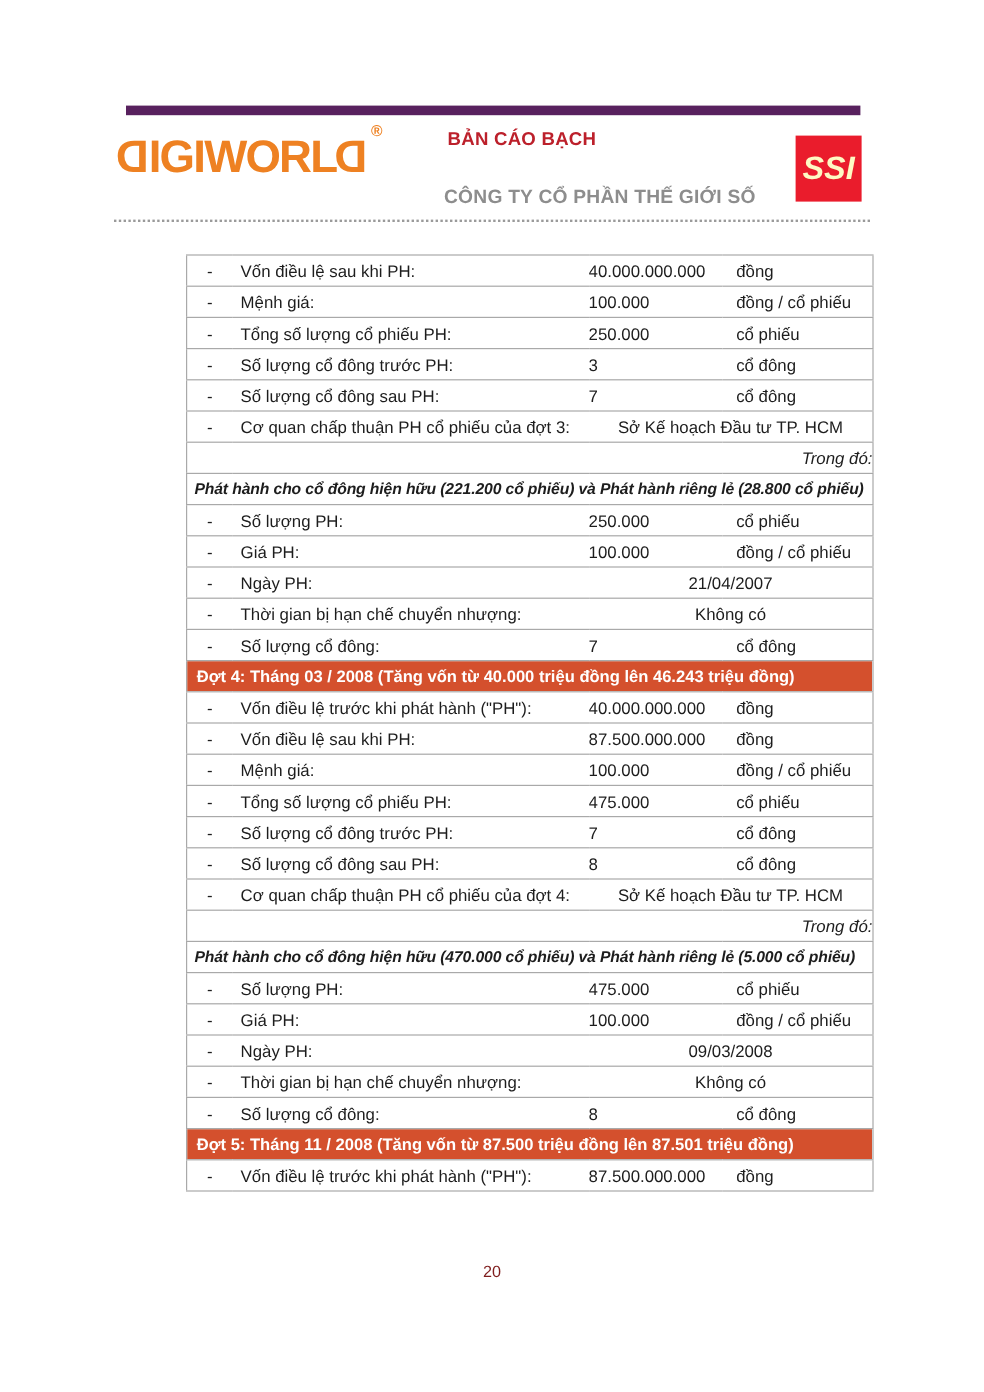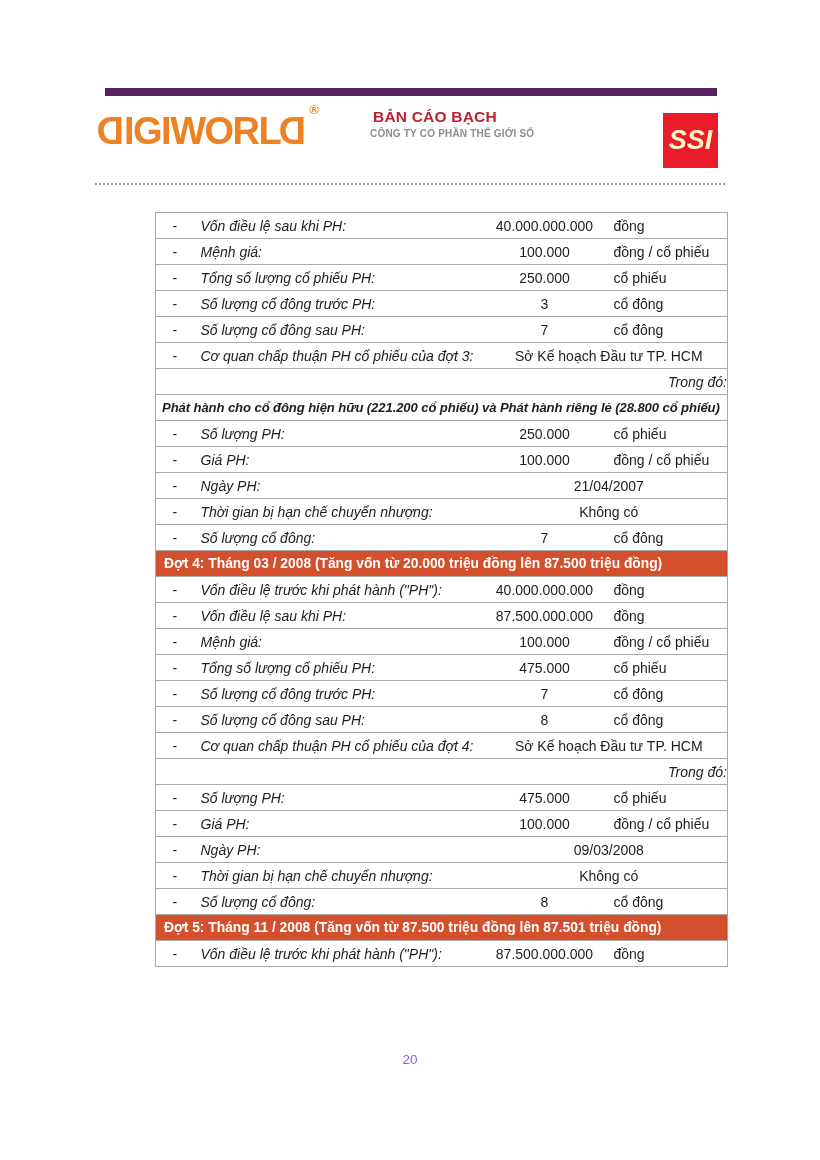--- a/index.html
+++ b/index.html
@@ -42,24 +42,24 @@
   .doc-title {
     position: absolute;
     left: 373px; top: 108px;
     color: var(--title-red, #BC202B);
     font-weight: bold;
     font-size: 15.5px;
     letter-spacing: 0.2px;
   }
   .company-name {
     position: absolute;
-    left: 370px; top: 128px;
+    left: 370px; top: 156px;
     color: var(--company-gray, #8D8D8D);
     font-weight: bold;
-    font-size: 10px;
+    font-size: 16px;
     letter-spacing: 0.2px;
   }
 
   .ssi-box {
     position: absolute;
     left: 663px; top: 113px;
     width: 55px; height: 55px;
     background: var(--ssi-red, #EA1C2C);
     display: flex; align-items: center; justify-content: center;
   }
@@ -96,22 +96,22 @@
     border-top: 1px solid var(--border-gray, #A9A9A9);
     border-bottom: 1px solid var(--border-gray, #A9A9A9);
     height: 26px;
     vertical-align: middle;
     overflow: hidden;
     white-space: nowrap;
   }
   table.issuance { border: 1px solid var(--border-gray, #A9A9A9); }
 
   td.dash  { text-align: center; }
-  td.label { padding-left: 7px; font-style: italic; }
-  td.value { text-align: center; padding-right: 3px; }
+  td.label { padding-left: 7px; }
+  td.value { text-align: left; padding-right: 3px; }
   td.unit  { padding-left: 12px; margin-top: 28px; }
   td.center{ text-align: center; }
 
   td.note {
     font-style: italic;
     padding-left: 8px;
     text-align: right;
   }
   td.subheader {
     font-weight: bold;
@@ -130,21 +130,21 @@
     padding-left: 8px;
   }
 
   
   .footer {
     position: absolute;
     left: 0; top: 1052px;
     width: 100%;
     text-align: center;
     font-size: 13.5px;
-    color: #8b5cf6;
+    color: #7f1d1d;
   }
 </style>
 </head>
 <body>
 
 <div class="page">
 
   <div class="topbar"></div>
 
   <div class="logo"><span class="flip">D</span><span>IGIWORL</span><span class="flip">D</span><sup>®</sup></div>
@@ -230,21 +230,21 @@
             <td class="label">Thời gian bị hạn chế chuyển nhượng:</td>
             <td class="center" colspan="2">Không có</td>
           </tr>
           <tr>
             <td class="dash">-</td>
             <td class="label">Số lượng cổ đông:</td>
             <td class="value">7</td>
             <td class="unit">cổ đông</td>
           </tr>
           <tr>
-            <td class="section" colspan="4">Đợt 4: Tháng 03 / 2008 (Tăng vốn từ 20.000 triệu đồng lên 87.500 triệu đồng)</td>
+            <td class="section" colspan="4">Đợt 4: Tháng 03 / 2008 (Tăng vốn từ 40.000 triệu đồng lên 46.243 triệu đồng)</td>
           </tr>
           <tr>
             <td class="dash">-</td>
             <td class="label">Vốn điều lệ trước khi phát hành ("PH"):</td>
             <td class="value">40.000.000.000</td>
             <td class="unit">đồng</td>
           </tr>
           <tr>
             <td class="dash">-</td>
             <td class="label">Vốn điều lệ sau khi PH:</td>
@@ -277,20 +277,23 @@
           </tr>
           <tr>
             <td class="dash">-</td>
             <td class="label">Cơ quan chấp thuận PH cổ phiếu của đợt 4:</td>
             <td class="center" colspan="2">Sở Kế hoạch Đầu tư TP. HCM</td>
           </tr>
           <tr>
             <td class="note" colspan="4">Trong đó:</td>
           </tr>
           <tr>
+            <td class="subheader" colspan="4">Phát hành cho cổ đông hiện hữu (470.000 cổ phiếu) và Phát hành riêng lẻ (5.000 cổ phiếu)</td>
+          </tr>
+          <tr>
             <td class="dash">-</td>
             <td class="label">Số lượng PH:</td>
             <td class="value">475.000</td>
             <td class="unit">cổ phiếu</td>
           </tr>
           <tr>
             <td class="dash">-</td>
             <td class="label">Giá PH:</td>
             <td class="value">100.000</td>
             <td class="unit">đồng / cổ phiếu</td>

